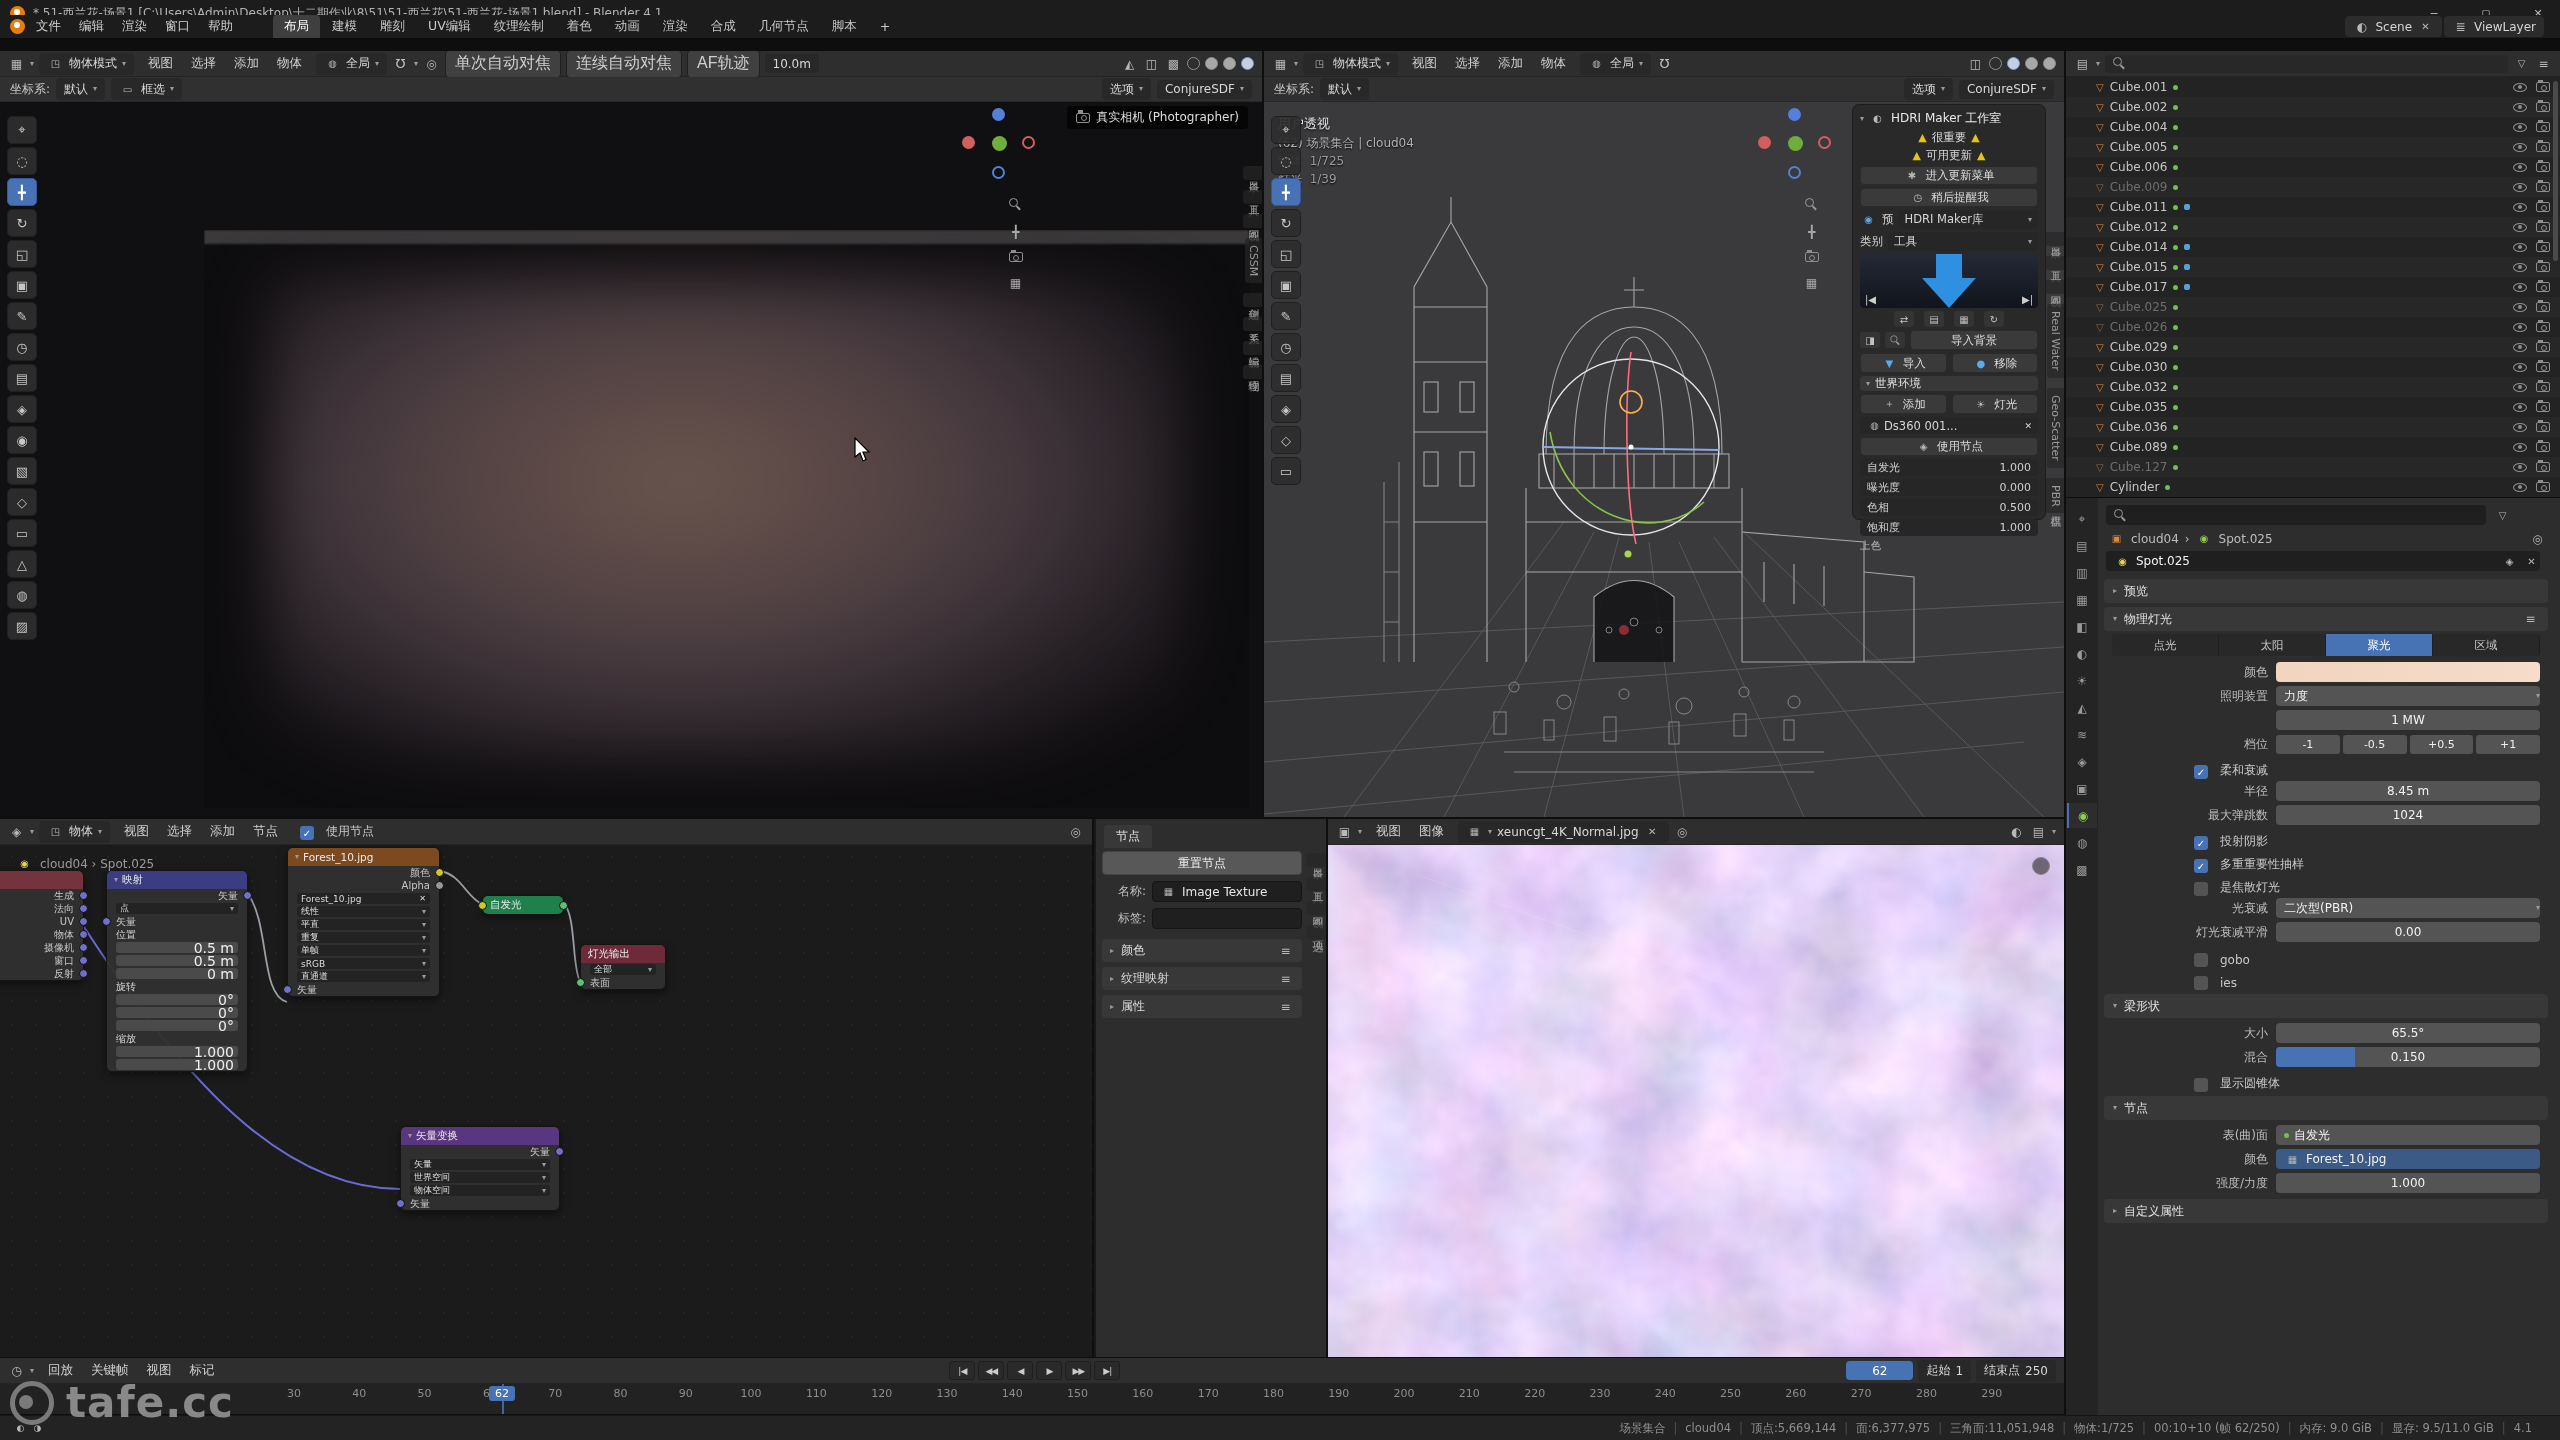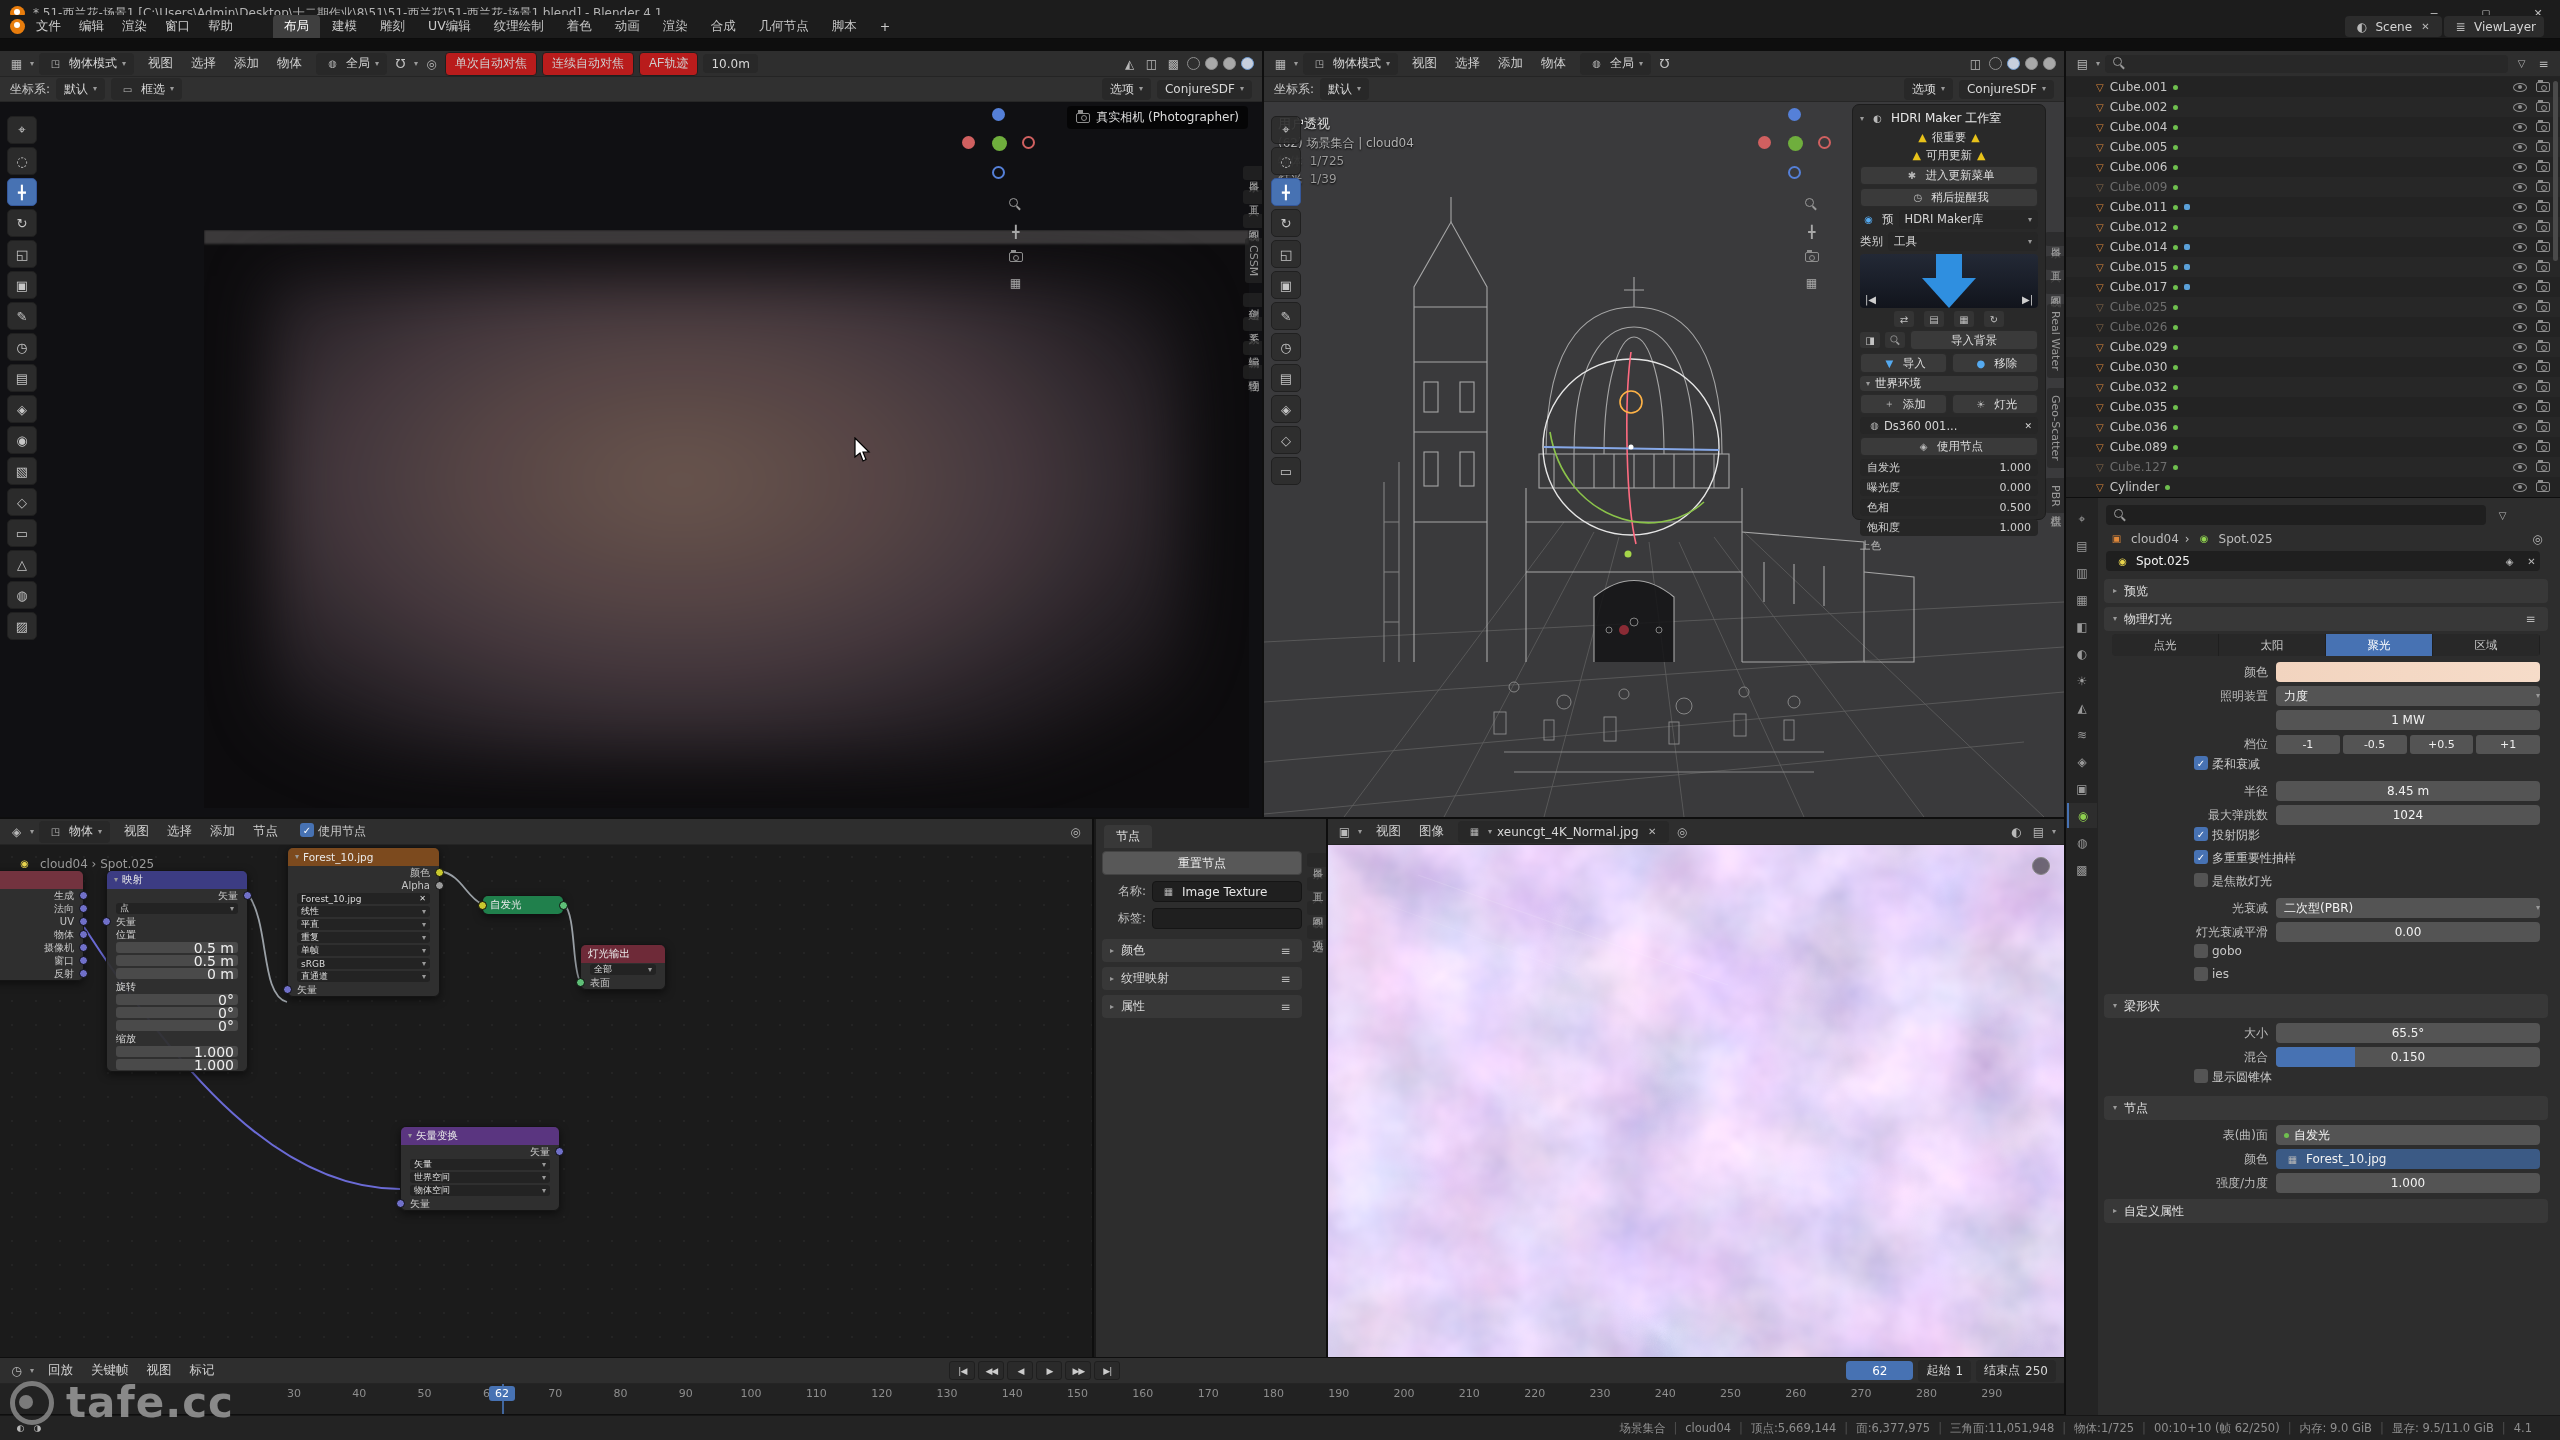--- a/index.html
+++ b/index.html
@@ -19,21 +19,21 @@
 .mrow{display:flex;align-items:center}
 .wsrow{display:flex;align-items:center;margin-left:29px;gap:1px;height:24px}
 .ws{padding:3px 11px;border-radius:4px 4px 0 0;color:#c9c9c9;font-size:12.5px}
 .ws.active{background:#3f3f3f;color:#fff}
 .pill{display:inline-flex;align-items:center;gap:5px;background:#2c2c2c;border-radius:4px;padding:2px 8px;font-size:12px;color:#d5d5d5}
 
 .region{position:absolute;background:#2d2d2d;overflow:hidden}
 .hdr{height:26px;background:#2e2e2e;border-bottom:1px solid #242424;display:flex;align-items:center;gap:5px;padding:0 8px;font-size:12.5px;color:#d2d2d2;white-space:nowrap;position:relative;z-index:6}
 .subhdr{height:25px;background:#303030;border-bottom:1px solid #262626;display:flex;align-items:center;gap:6px;padding:0 10px;font-size:12px;color:#c8c8c8;position:relative;z-index:6}
 .dd{display:inline-flex;align-items:center;gap:5px;background:#282828;border-radius:4px;padding:2.5px 8px;font-size:12px;color:#d8d8d8}
-.tbtn{background:#b91c1c;border:1px solid #1f1f1f;border-radius:4px;padding:2.5px 9px;font-size:12px;color:#cfcfcf}
+.tbtn{background:#404040;border:1px solid #1f1f1f;border-radius:4px;padding:2.5px 9px;font-size:16px;color:#cfcfcf}
 .sph{width:13px;height:13px;border-radius:50%;border:1.5px solid #8e8e8e;flex:none}
 .sph.fill{background:#a8a8a8}
 .sph.on{border-color:#6f9bd1;background:#c7cfdd}
 .i-magnet{transform:rotate(180deg);font-size:13px;color:#c0c0c0}
 .i-search{display:inline-block;width:13px;height:13px;position:relative;flex:none}
 .i-search::before{content:"";position:absolute;width:7px;height:7px;border:1.5px solid #9a9a9a;border-radius:50%;left:0;top:0}
 .i-search::after{content:"";position:absolute;width:5px;height:1.5px;background:#9a9a9a;transform:rotate(45deg);left:7px;top:9px}
 .i-eye{display:inline-block;width:14px;height:9px;border:1.3px solid #8e8e8e;border-radius:50%;position:relative;flex:none}
 .i-eye::after{content:"";position:absolute;left:50%;top:50%;transform:translate(-50%,-50%);width:4px;height:4px;border-radius:50%;background:#8e8e8e}
 .i-cam{display:inline-block;width:14px;height:10px;border:1.3px solid #8e8e8e;border-radius:2px;position:relative;flex:none}
@@ -102,21 +102,21 @@
 #pbody{flex:1;padding:4px 4px 0 0;overflow:hidden}
 .prow{display:flex;align-items:center;min-height:24px;gap:8px;padding-right:16px}
 .plabel{width:170px;text-align:right;font-size:12px;color:#bdbdbd;flex:none}
 .pfield{flex:1;background:#545454;border-radius:4px;height:20px;display:flex;align-items:center;justify-content:center;font-size:12px;color:#f2f2f2;position:relative;overflow:hidden;gap:5px}
 .pfield.left{justify-content:flex-start;padding-left:8px}
 .pfield .fill{position:absolute;left:0;top:0;bottom:0;background:#4772b3;z-index:0}
 .pfield>span{position:relative;z-index:1}
 .pfield.swatch{background:linear-gradient(90deg,#f2d4bf,#f6dcc9)}
 .pfield.bluebg{background:#3b5a85}
 .psec{height:24px;display:flex;align-items:center;gap:7px;background:#383838;border-radius:4px;margin:4px 8px 3px 6px;padding:0 9px;font-size:12px;color:#e0e0e0}
-.pcheck{display:flex;align-items:flex-start;gap:4px;padding-left:96px;min-height:23px;font-size:12px;color:#c8c8c8}
+.pcheck{display:flex;align-items:flex-end;gap:12px;padding-left:96px;min-height:23px;font-size:12px;color:#c8c8c8}
 .seg4{display:flex;margin:2px 16px 4px 14px;background:#282828;border-radius:4px;overflow:hidden}
 .segi{flex:1;text-align:center;padding:3.5px 0;font-size:11.5px;color:#c8c8c8;border-right:1px solid #1f1f1f}
 .segi.active{background:#4772b3;color:#fff}
 .stopbtn{flex:1;background:#545454;border-radius:3px;height:19px;display:flex;align-items:center;justify-content:center;font-size:11px;color:#eee}
 .pbread{display:flex;align-items:center;gap:6px;padding:4px 10px;font-size:12px;color:#bdbdbd}
 
 #nodeed .ncanvas{position:absolute;left:0;top:26px;right:0;bottom:0;background:#1b1b1b;background-image:radial-gradient(#242424 1px,rgba(0,0,0,0) 1px);background-size:24px 24px}
 .nbread{position:absolute;left:16px;top:10px;font-size:12px;color:#9a9a9a;display:flex;gap:7px;align-items:center;z-index:3}
 .node{position:absolute;background:rgba(48,48,48,.95);border:1px solid #141414;border-radius:6px;font-size:10px;color:#ccc;box-shadow:0 3px 8px rgba(0,0,0,.5);z-index:2}
 .nh{height:18px;border-radius:5px 5px 0 0;padding:0 7px;font-size:10.5px;color:#e8e8e8;display:flex;align-items:center;gap:4px}

